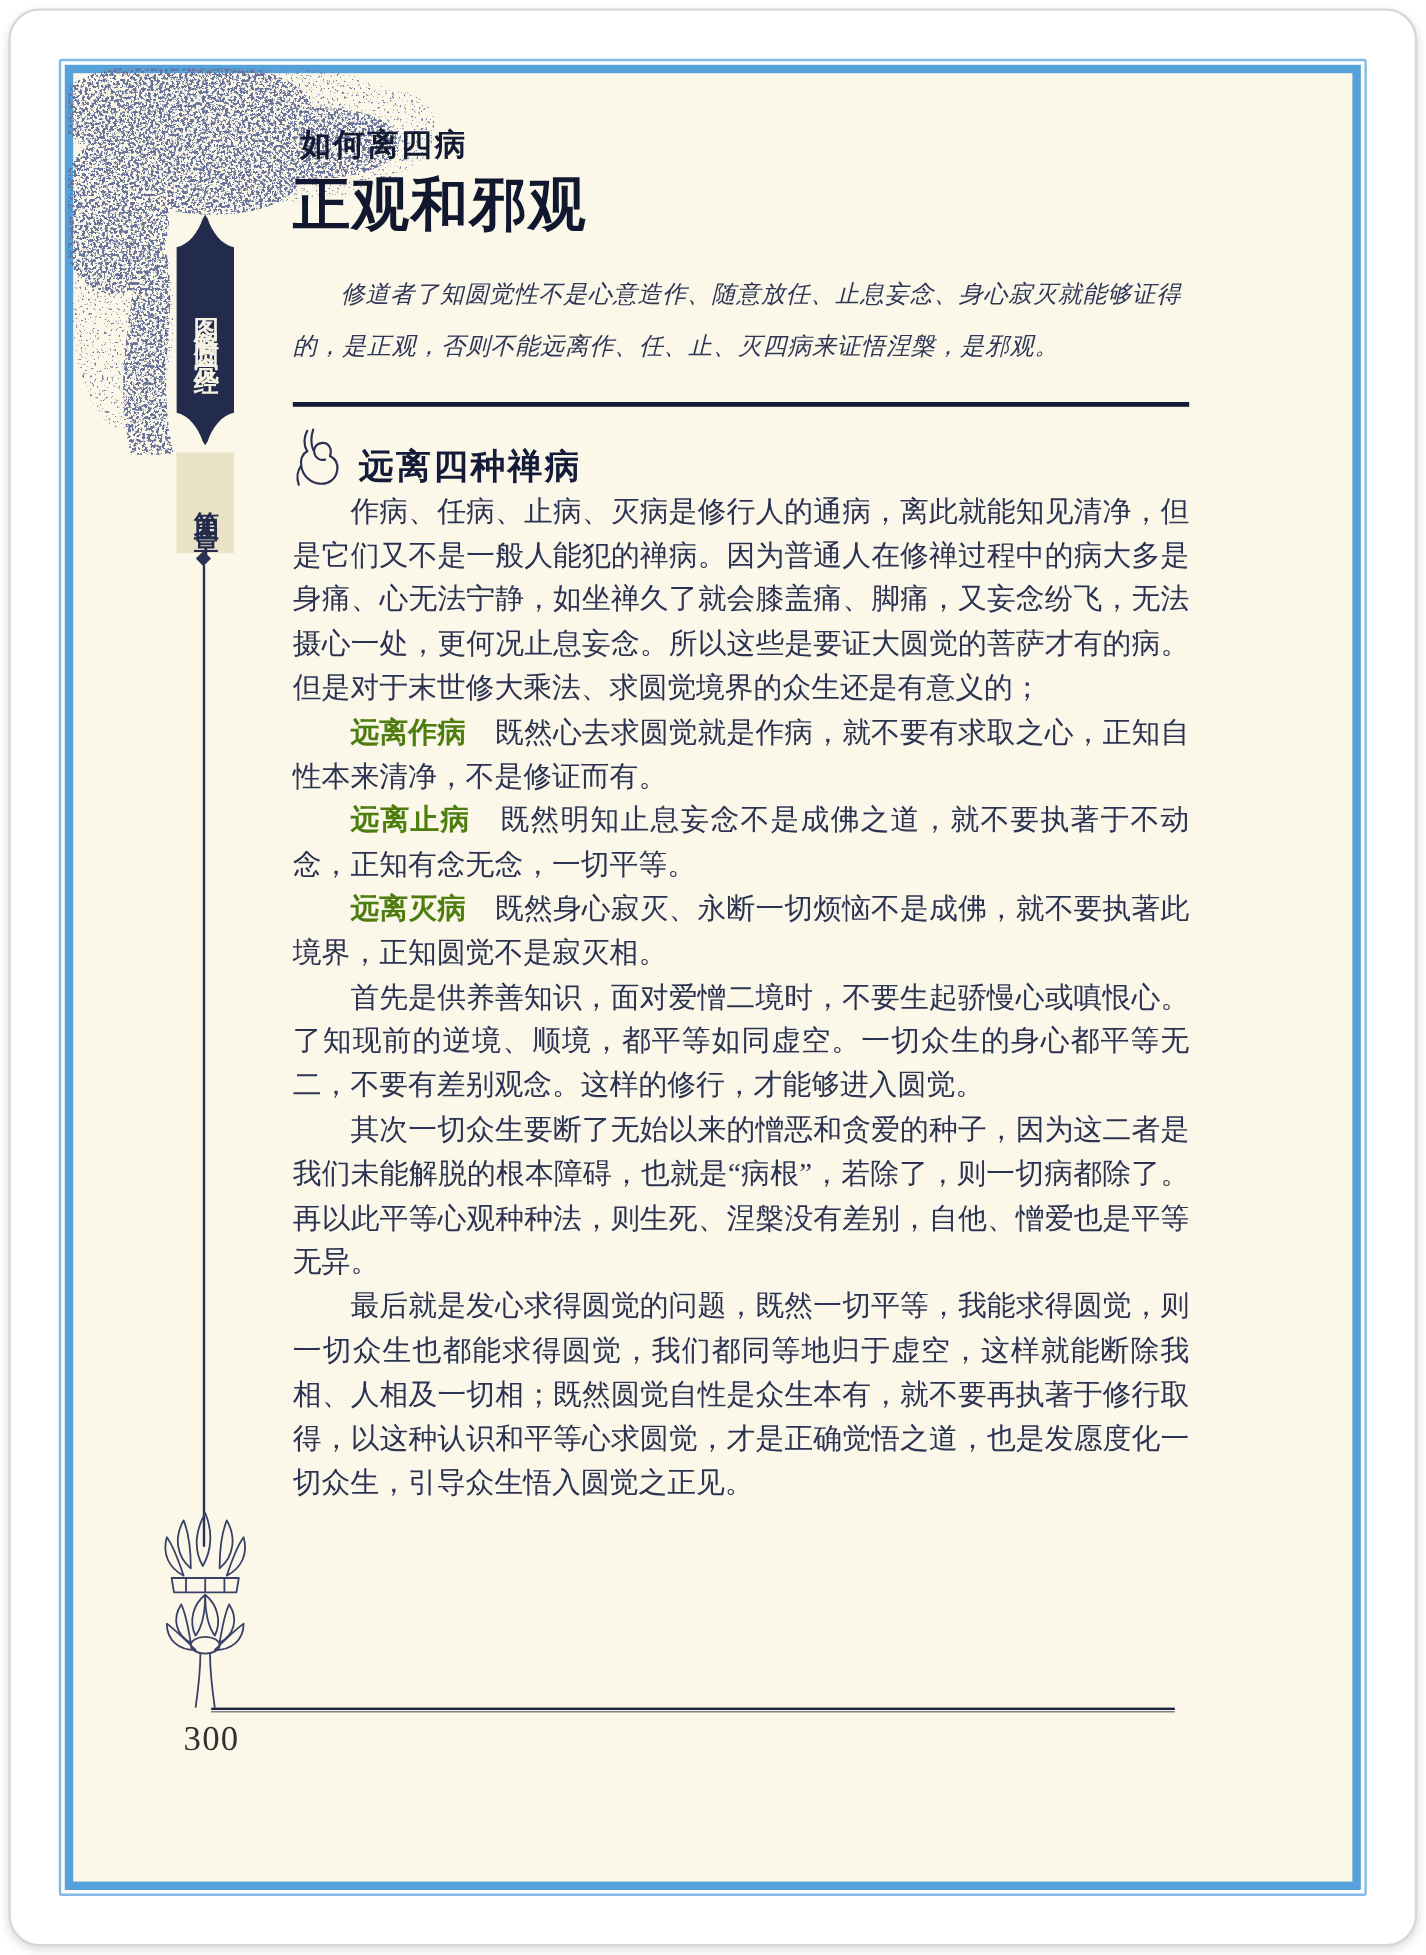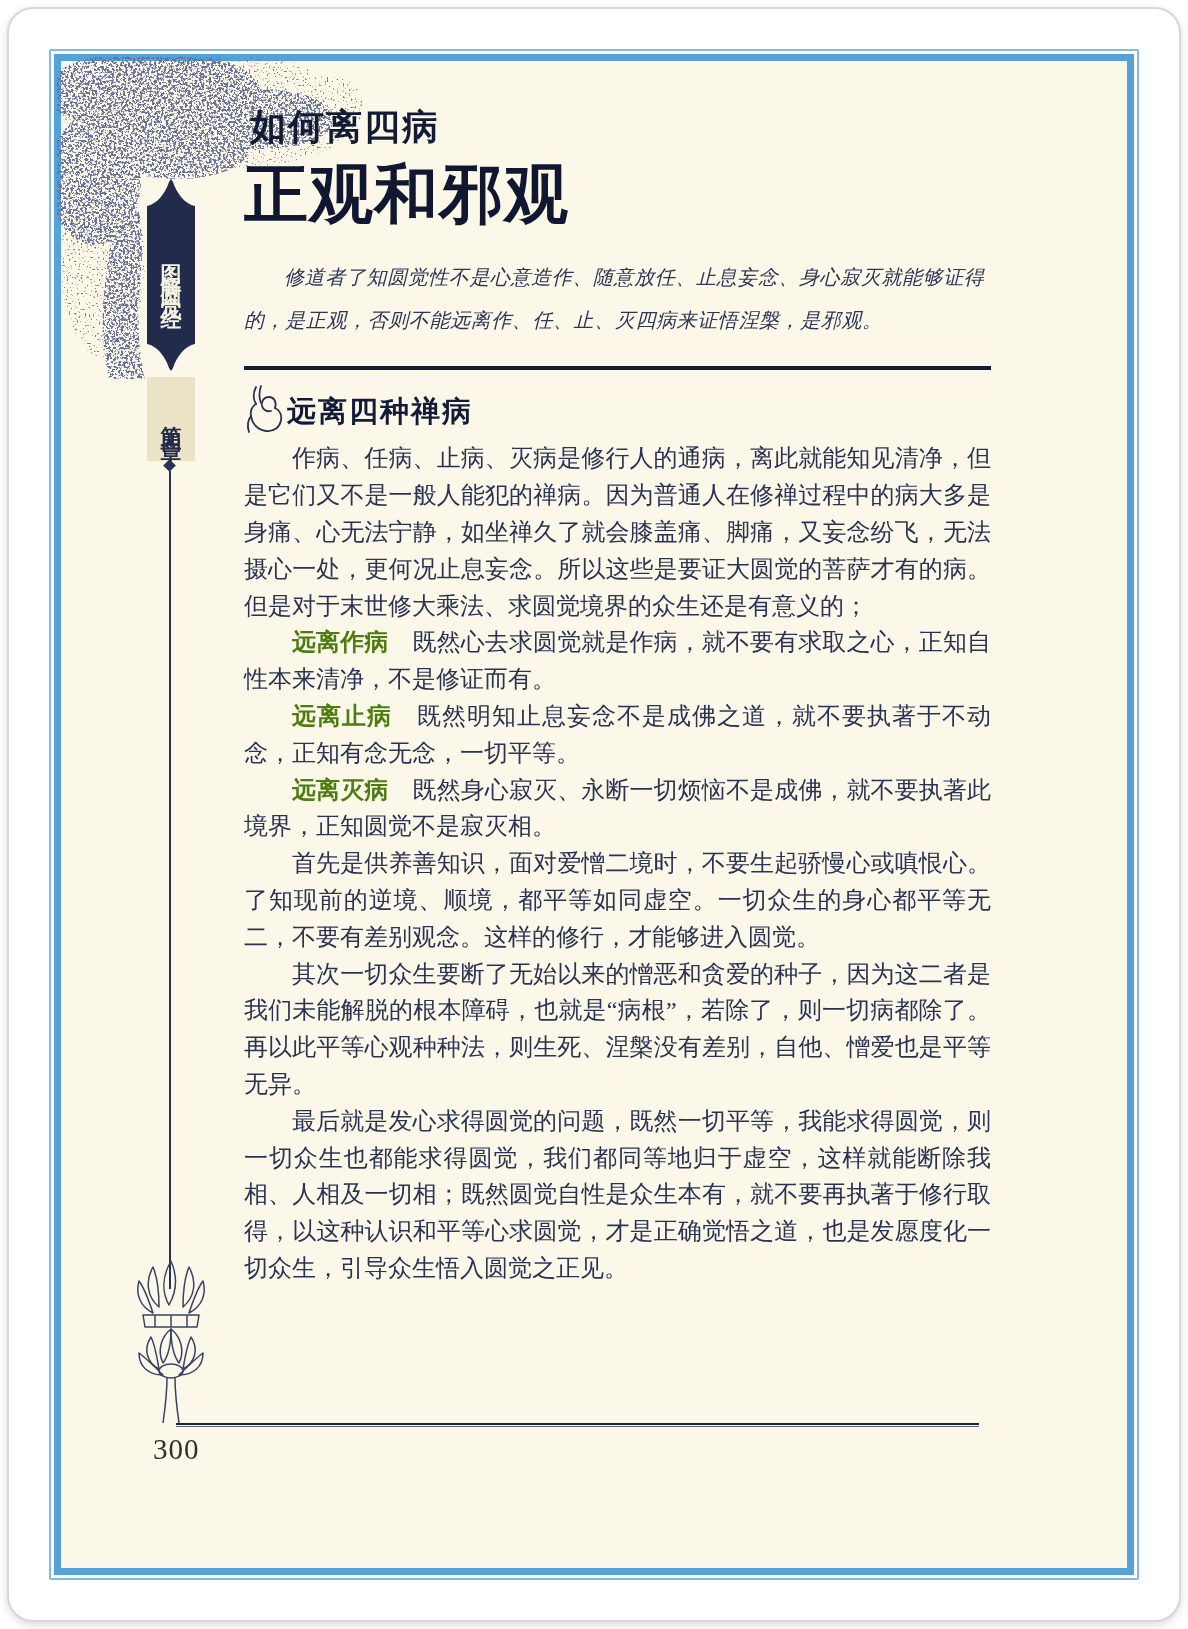--- a/index.html
+++ b/index.html
@@ -22,28 +22,28 @@
     letter-spacing:7px;font-weight:700;font-family:"Liberation Sans","DejaVu Sans",sans-serif;}
   .v-rule{position:absolute;left:108px;top:410px;width:2px;height:818px;background:#2b3152;}
   .v-rule-head{position:absolute;left:104px;top:400px;width:9px;height:9px;background:#2b3152;
     transform:rotate(45deg);}
   .lotus{position:absolute;left:64px;top:1196px;}
   .page-number{position:absolute;left:64px;top:1372px;font-size:29px;letter-spacing:1px;color:#30302e;
     font-family:"Liberation Serif","DejaVu Serif",serif;margin-left:28px;}
 
   
   .main-col{position:absolute;left:183px;top:0;width:747px;}
-  .kicker{margin:42px 0 0 6px;font-size:36px;font-weight:800;color:#131a33;letter-spacing:2px;
+  .kicker{margin:42px 0 0 6px;font-size:26px;font-weight:800;color:#131a33;letter-spacing:2px;
     font-family:Liberation Sans, sans-serif;}
-  .page-title{margin:8px 0 0 0;font-size:64px;line-height:1.1;font-weight:900;color:#10172e;letter-spacing:1px;
-    font-family:Liberation Serif, serif;}
+  .page-title{margin:8px 0 0 0;font-size:48px;line-height:1.1;font-weight:900;color:#10172e;letter-spacing:1px;
+    font-family:Liberation Sans, sans-serif;}
   .intro{margin:26px 0 0 0;font-size:20px;line-height:43px;text-indent:2em;color:#2e3555;
     letter-spacing:.6px;font-style:italic;font-family:"Liberation Serif","DejaVu Serif",serif;}
   .top-rule{margin-top:24px;height:4px;background:#151c38;}
-  .section-head{margin-top:13px;height:57px;display:flex;align-items:center;gap:1px;}
+  .section-head{margin-top:13px;height:57px;display:flex;align-items:flex-end;gap:13px;}
   .section-head h2{margin:0;font-size:29px;font-weight:900;color:#141b38;letter-spacing:2px;
     font-family:"Liberation Sans","DejaVu Sans",sans-serif;}
   .hand-icon{flex:0 0 auto;margin-top:-4px;}
   .body-para{margin:0;font-size:24px;line-height:36.8px;text-align:justify;text-indent:2em;color:#2c3352;}
   .para-lead{font-family:"Liberation Sans","DejaVu Sans",sans-serif;font-weight:700;color:#4d7c0f;}
   .bottom-rule{position:absolute;left:115px;top:1362px;width:803px;height:4px;
     border-top:2px solid #1c2340;border-bottom:1px solid rgba(28,35,64,.7);}
 </style>
 </head>
 <body>

